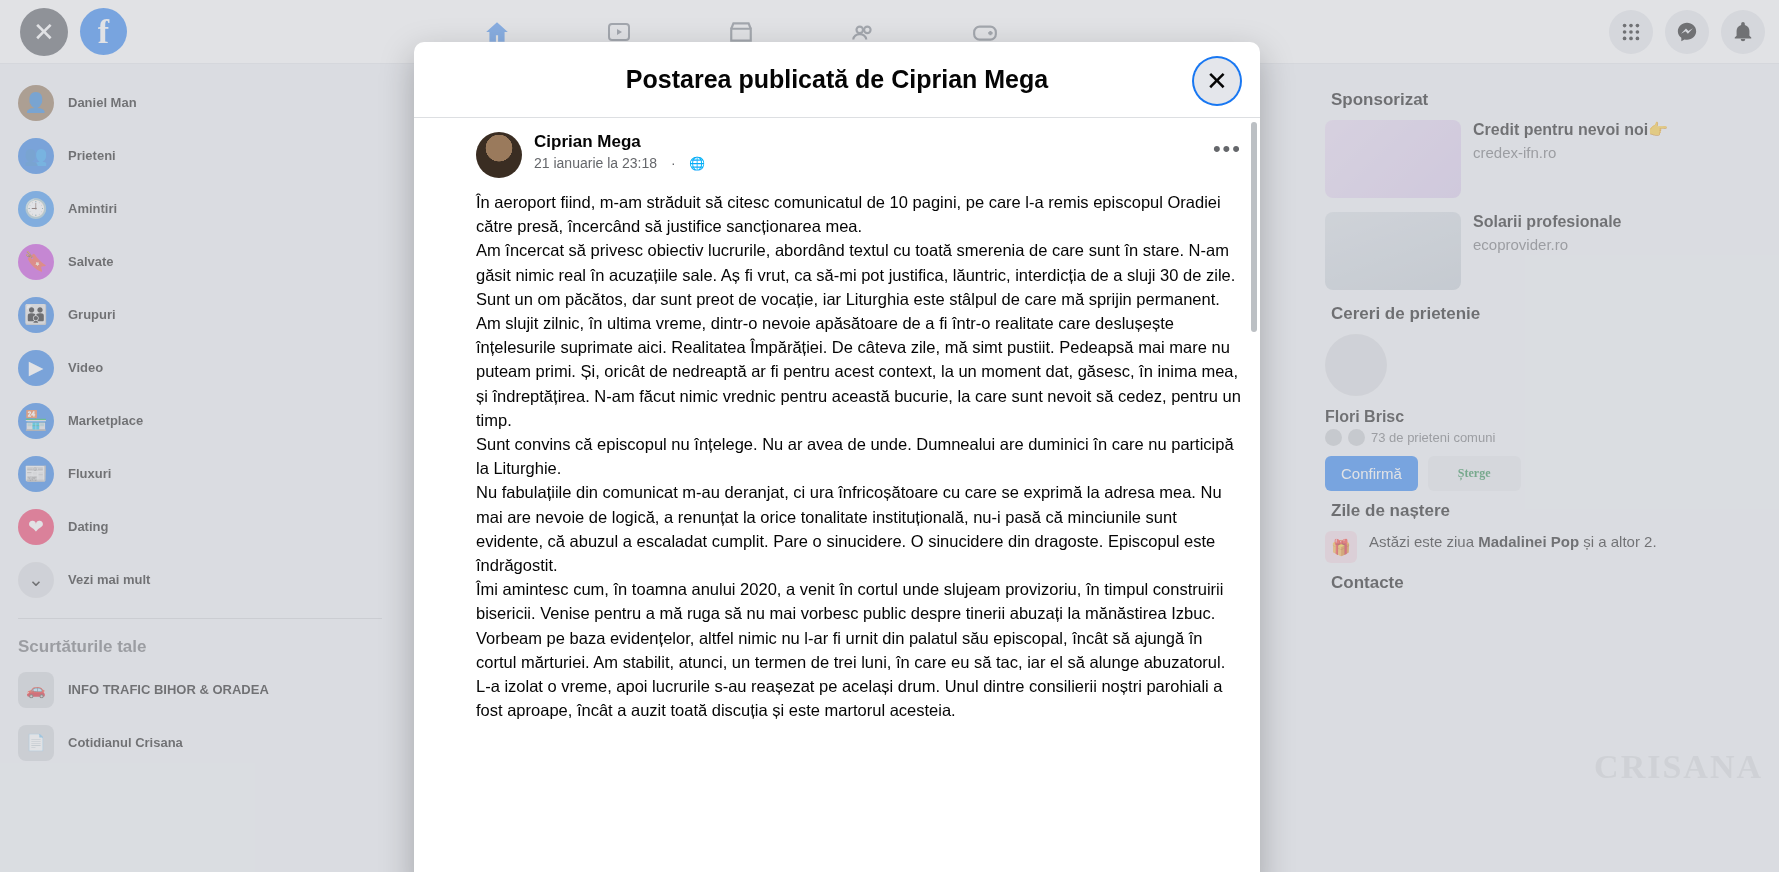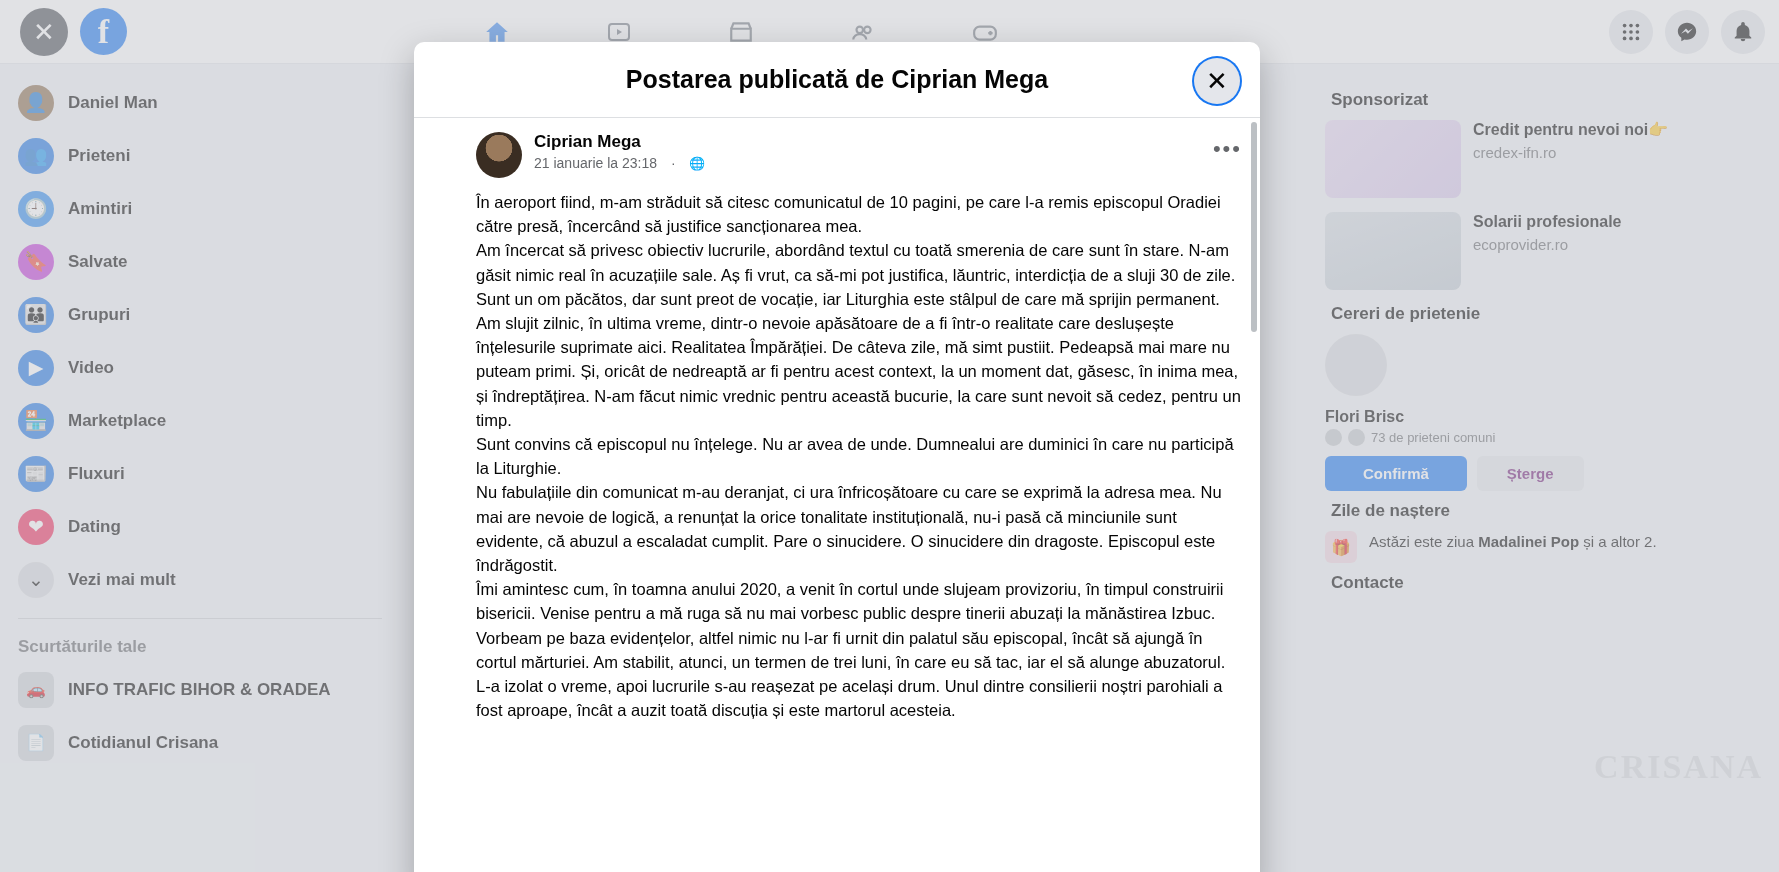--- a/index.html
+++ b/index.html
@@ -57,21 +57,21 @@
   }
   .nav-item {
     display: flex; align-items: center; gap: 14px;
     height: 53px; padding: 0 10px; border-radius: 8px;
   }
   .nav-ic {
     width: 36px; height: 36px; border-radius: 50%;
     display: flex; align-items: center; justify-content: center;
     font-size: 19px; color: #fff; flex: none;
   }
-  .nav-label { font-size: 17px; font-weight: bold; color: #050505; }
+  .nav-label { font-size: 13px; font-weight: bold; color: #050505; }
   .nav-sep { height: 1px; background: #ced0d4; margin: 12px 10px; }
   .nav-head { font-size: 17px; font-weight: bold; color: #65676b; padding: 6px 10px; }
   .sc-ic {
     width: 36px; height: 36px; border-radius: 8px; background: #cfd3d8;
     display: flex; align-items: center; justify-content: center; flex: none;
     font-size: 16px; color: #65676b;
   }
 
   
   .right-rail {
@@ -86,25 +86,25 @@
   .spons-title { font-size: 16px; font-weight: bold; color: #050505; line-height: 20px; }
   .spons-sub { font-size: 15px; color: #65676b; margin-top: 4px; }
   .req-row { display: flex; gap: 12px; margin: 6px 0 0 0; flex-direction: column; }
   .req-av { width: 62px; height: 62px; border-radius: 50%; background: #d8dadf; flex: none; }
   .req-name { font-size: 16px; font-weight: bold; color: #050505; }
   .req-mutual { font-size: 13px; color: #65676b; margin-top: 3px; display:flex; align-items:center; gap:6px;}
   .mut-av { width: 17px; height: 17px; border-radius: 50%; background: #c4c7cc; display:inline-block;}
   .req-btns { display: flex; gap: 10px; margin-top: 10px; }
   .btn-primary {
     background: #1877f2; color: #fff; border: none; border-radius: 6px;
-    font-size: 15px; font-weight: bold; padding: 9px 38px;
+    font-size: 15px; font-weight: normal; padding: 9px 16px;
   }
   .btn-sec {
-    background: #e4e6eb; color: #701a75; border: none; border-radius: 6px;
-    font-size: 15px; font-weight: bold; padding: 9px 30px;
+    background: #e4e6eb; color: #15803d; border: none; border-radius: 6px;
+    font-size: 12px; font-weight: bold; padding: 9px 30px; font-family: Liberation Serif, serif;
   }
   .bd-row { display: flex; gap: 12px; align-items: flex-start; margin-top: 4px; }
   .bd-ic { width: 32px; height: 32px; border-radius: 6px; background: #f2d6e0; flex:none;
            display:flex; align-items:center; justify-content:center; font-size:16px;}
   .bd-text { font-size: 15px; color: #050505; line-height: 21px; }
   .bd-text b { font-weight: bold; }
   .watermark {
     position: absolute; right: 16px; bottom: 86px;
     font-family: "Liberation Serif", serif; font-size: 34px; letter-spacing: 2px;
     color: #d7dadd; font-weight: bold;

